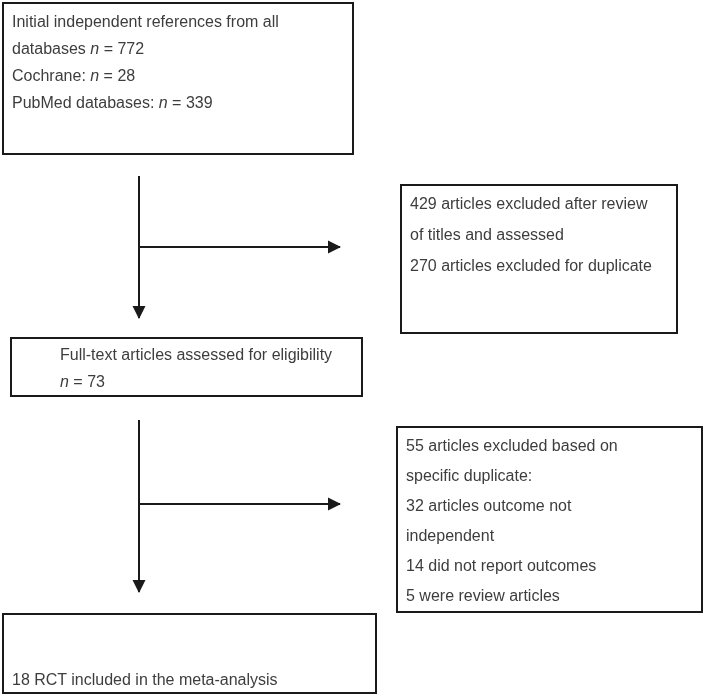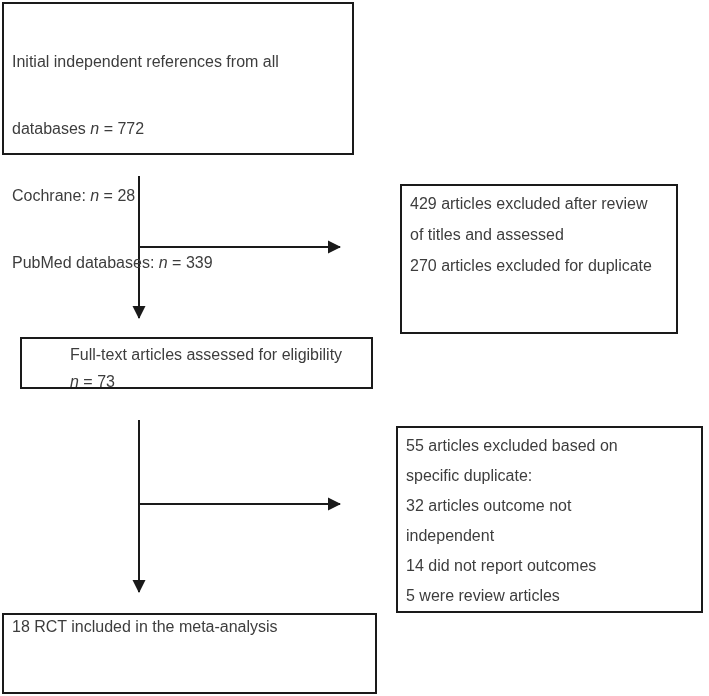--- a/index.html
+++ b/index.html
@@ -29,28 +29,28 @@
     position: absolute;
     background: var(--c-bg);
     border: 2px solid var(--c-border);
     font-size: 16px;
     color: var(--c-text);
     padding: 2px 8px;
   }
   .box .line { white-space: nowrap; }
   .box .line i { font-style: italic; }
   #box-0 { left: 2px;   top: 2px;   width: 352px; height: 153px; padding-top: 4px; }
-  #box-0 .line { line-height: 27px; margin-top: 40px; }
+  #box-0 .line { line-height: 27px; }
   #box-1 { left: 400px; top: 184px; width: 278px; height: 150px; padding-top: 2px; }
   #box-1 .line { line-height: 31px; }
-  #box-2 { left: 20px;   top: 337px; width: 353px; height: 52px;  padding-top: 2px; padding-left: 48px; }
+  #box-2 { left: 10px;   top: 337px; width: 353px; height: 60px;  padding-top: 2px; padding-left: 48px; }
   #box-2 .line { line-height: 27px; }
   #box-3 { left: 396px; top: 426px; width: 307px; height: 187px; padding-top: 3px; }
   #box-3 .line { line-height: 30px; }
-  #box-4 { left: 2px;   top: 613px; width: 375px; height: 81px; display: flex; align-items: flex-start; }
+  #box-4 { left: 2px;   top: 613px; width: 375px; height: 81px; display: flex; align-items: flex-end; }
   #box-4 .line { line-height: 20px; }
 </style>
 </head>
 <body>
 
 <div class="canvas">
 
   <svg class="arrows" viewBox="0 0 709 696" xmlns="http://www.w3.org/2000/svg" aria-hidden="true">
     <defs>
       <marker id="arrowhead" markerUnits="userSpaceOnUse" markerWidth="14" markerHeight="14" refX="12" refY="7" orient="auto">

